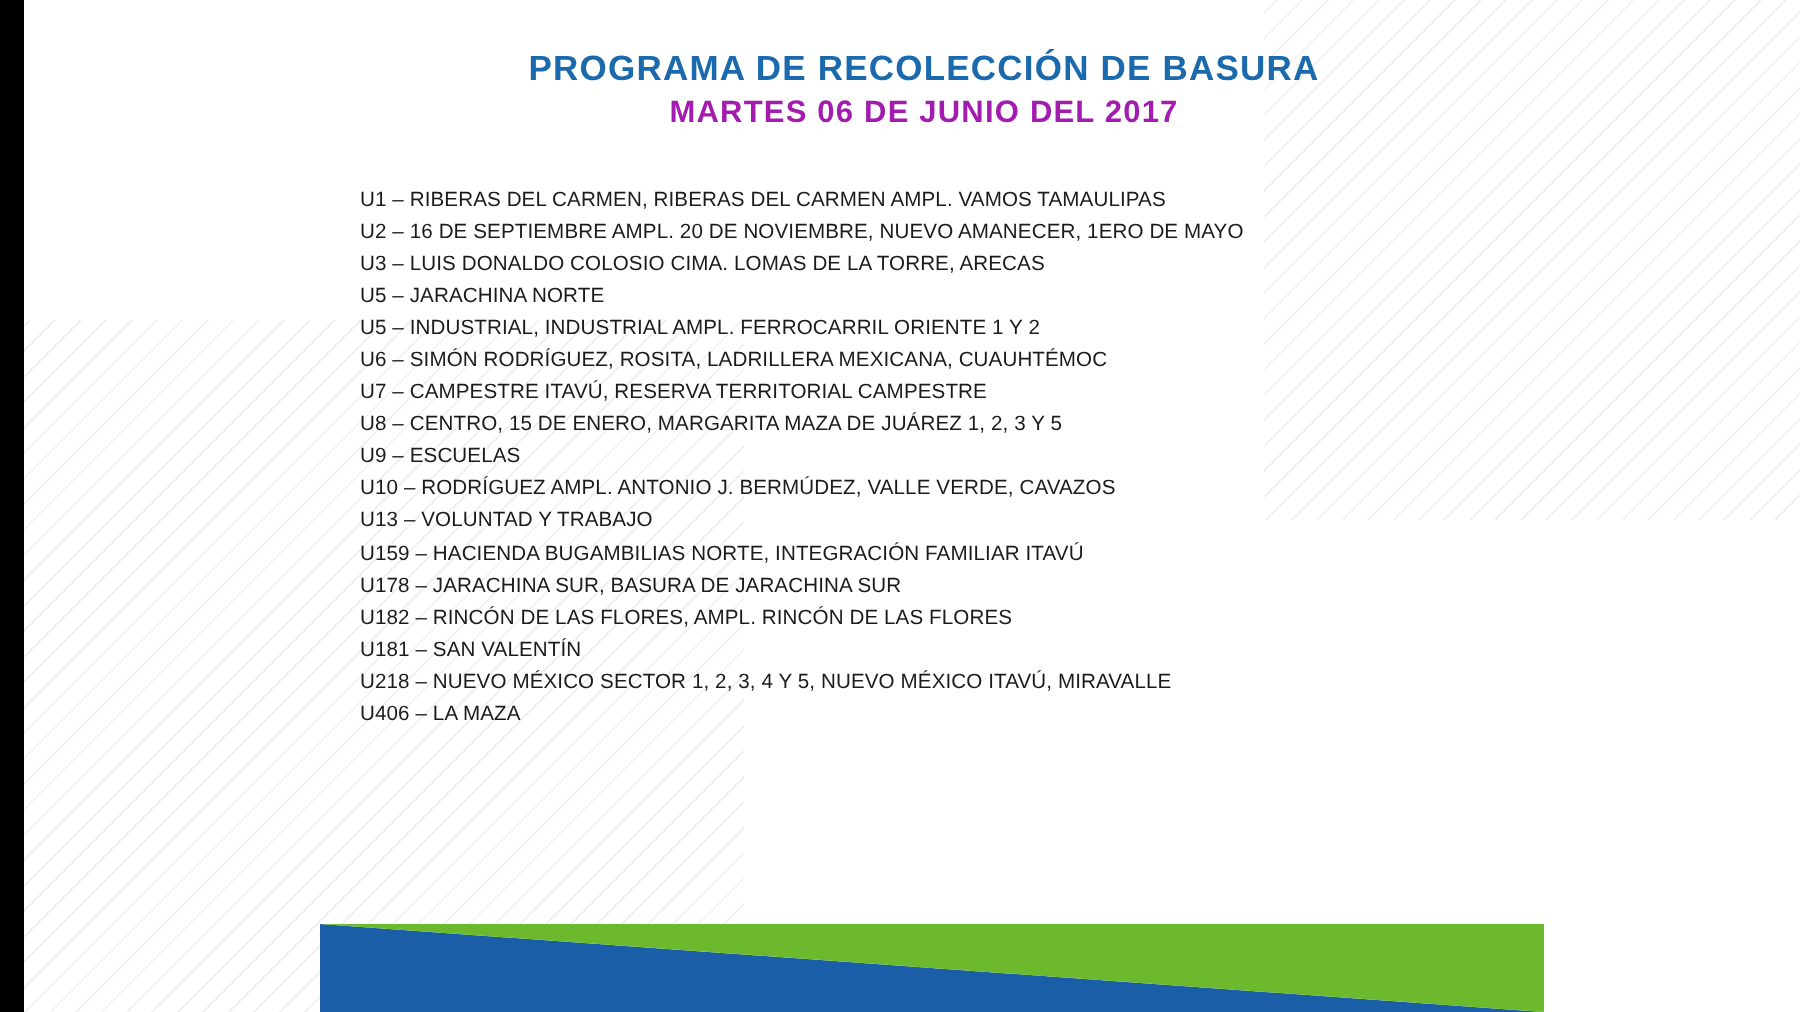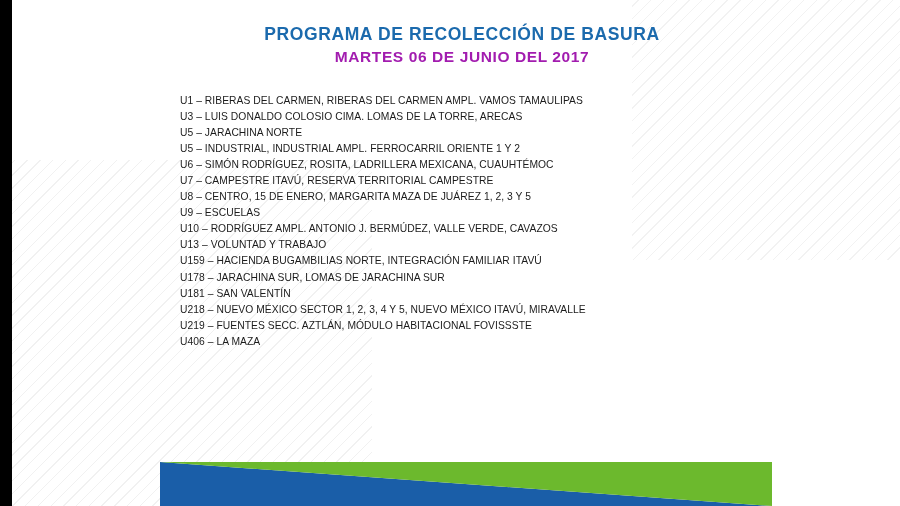--- a/index.html
+++ b/index.html
@@ -118,34 +118,35 @@
     <div class="hatch"></div>
     <div class="hatch2"></div>
 
     <div class="title-block">
       <div class="title-main">PROGRAMA DE RECOLECCIÓN DE BASURA</div>
       <div class="title-sub">MARTES 06 DE JUNIO DEL 2017</div>
     </div>
 
     <div class="route-list">
       <div class="route-line">U1 – RIBERAS DEL CARMEN, RIBERAS DEL CARMEN AMPL. VAMOS TAMAULIPAS</div>
+      <div class="route-line">U2 – 16 DE SEPTIEMBRE AMPL. 20 DE NOVIEMBRE, NUEVO AMANECER, 1ERO DE MAYO</div>
       <div class="route-line">U3 –  LUIS DONALDO COLOSIO CIMA. LOMAS DE LA TORRE, ARECAS</div>
       <div class="route-line">U5 – JARACHINA NORTE</div>
       <div class="route-line">U5 – INDUSTRIAL, INDUSTRIAL AMPL. FERROCARRIL ORIENTE 1 Y 2</div>
       <div class="route-line">U6 – SIMÓN RODRÍGUEZ, ROSITA, LADRILLERA MEXICANA, CUAUHTÉMOC</div>
       <div class="route-line">U7 – CAMPESTRE ITAVÚ, RESERVA TERRITORIAL CAMPESTRE</div>
       <div class="route-line">U8 – CENTRO, 15 DE ENERO, MARGARITA MAZA DE JUÁREZ 1, 2, 3 Y 5</div>
       <div class="route-line">U9 – ESCUELAS</div>
       <div class="route-line">U10 – RODRÍGUEZ AMPL. ANTONIO J. BERMÚDEZ, VALLE VERDE, CAVAZOS</div>
       <div class="route-line">U13 –  VOLUNTAD Y TRABAJO</div>
       <div class="route-line">U159 – HACIENDA BUGAMBILIAS NORTE, INTEGRACIÓN FAMILIAR ITAVÚ</div>
-      <div class="route-line">U178 – JARACHINA SUR, LOMAS DE JARACHINA SUR</div>
+      <div class="route-line">U178 – JARACHINA SUR, BASURA DE JARACHINA SUR</div>
+      <div class="route-line">U182 –  RINCÓN DE LAS FLORES, AMPL. RINCÓN DE LAS FLORES</div>
       <div class="route-line">U181 – SAN VALENTÍN</div>
       <div class="route-line">U218 – NUEVO MÉXICO SECTOR 1, 2, 3, 4 Y 5, NUEVO MÉXICO ITAVÚ, MIRAVALLE</div>
-      <div class="route-line">U219 – FUENTES SECC. AZTLÁN, MÓDULO HABITACIONAL FOVISSSTE</div>
       <div class="route-line">U406 – LA MAZA</div>
     </div>
 
     <svg class="deco" viewBox="0 0 900 110" preserveAspectRatio="none">
       <polygon points="148,110 148,66 760,110" fill="#1a5ea8"></polygon>
       <polygon points="760,110 760,66 148,66" fill="#6cb92d"></polygon>
       <polygon points="760,110 760,66 900,66 900,110" fill="#ffffff"></polygon>
     </svg>
 
   </div>

